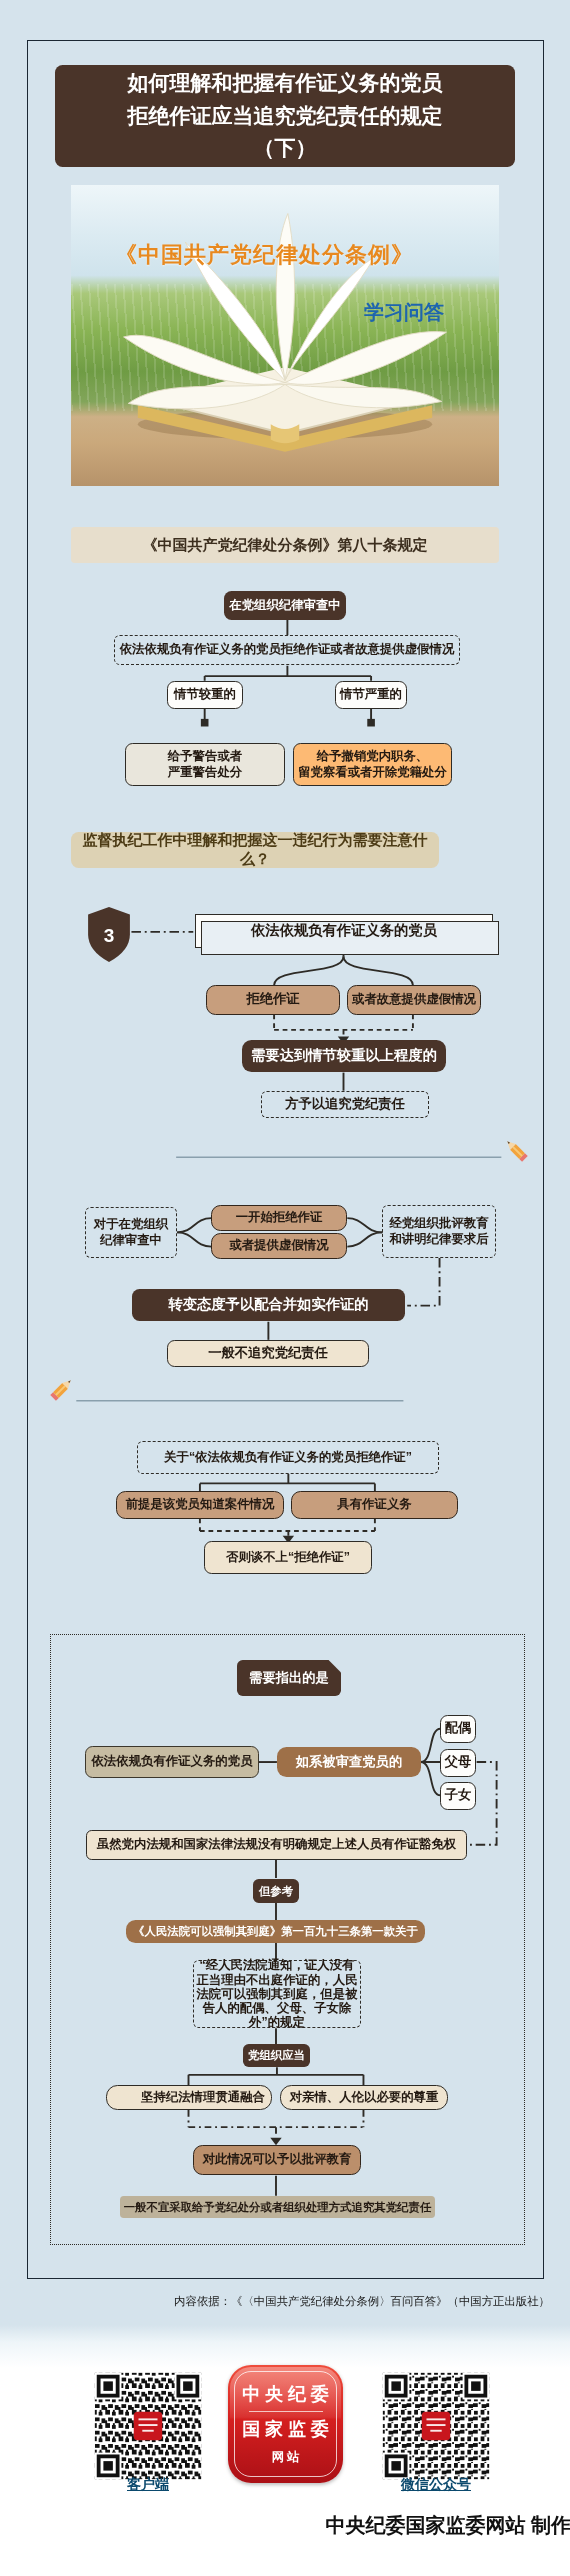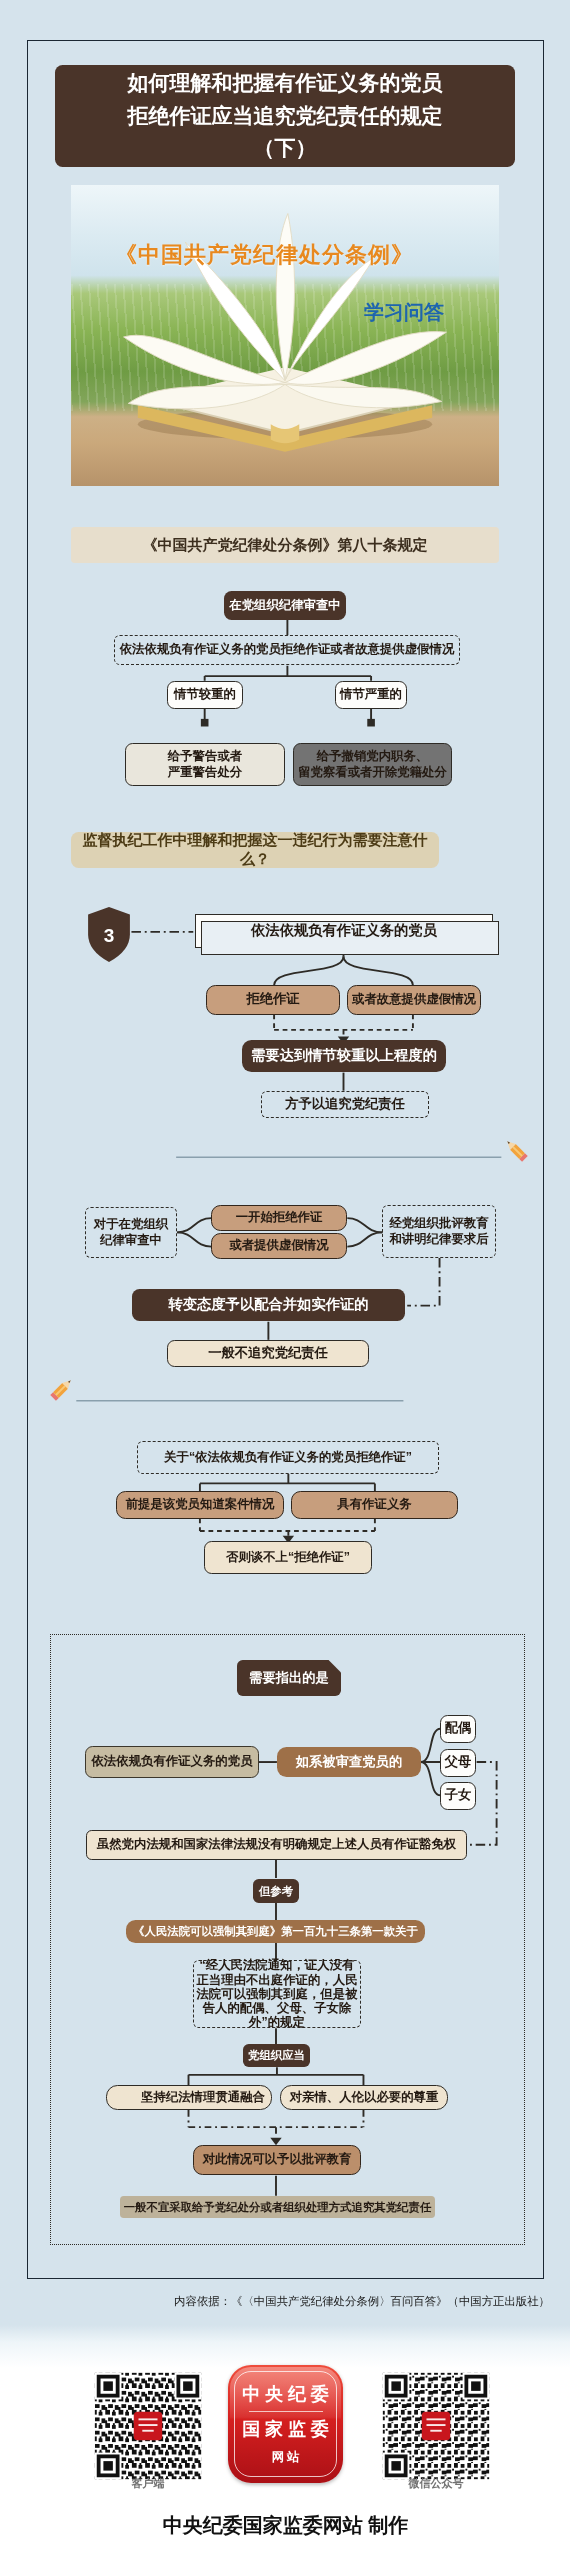--- a/index.html
+++ b/index.html
@@ -37,33 +37,33 @@
   .phototitle{position:absolute;left:44px;top:55px;font-size:22px;font-weight:bold;color:#e8891f;
      letter-spacing:1px;z-index:3;text-shadow:0 1px 1.9px rgba(255,255,255,.6);}
   .phototag{position:absolute;right:55px;top:114px;font-size:20px;font-weight:bold;color:#1e65ae;z-index:3;}
   .container-dotted{position:absolute;left:50px;top:1634px;width:473px;height:609px;
      border:1.9px dotted #2e2b26;z-index:1;}
   .source{position:absolute;left:0;right:21px;top:2294px;text-align:right;
      font-family:Liberation Serif, serif;font-size:11.4px;color:#1a1a1a;z-index:2;}
   .whitefoot{position:absolute;left:0;top:2325px;width:571px;height:251px;
      background:linear-gradient(180deg,#d5e3ec 0,#eef5f9 17px,#ffffff 43px);z-index:0;}
   .qr{position:absolute;width:112px;height:112px;z-index:2;}
-  .qrlabel{position:absolute;width:112px;text-align:center;font-size:11px;color:#737373;font-weight:bold;z-index:2;}
+  .qrlabel{position:absolute;width:112px;text-align:center;font-size:14px;color:#0c4a6e;font-weight:bold;z-index:2;text-decoration:underline;}
   .red-app{position:absolute;left:228px;top:2365px;width:115px;height:118px;border-radius:23px;
      background:linear-gradient(180deg,#ef4d3c,#d6201f 45%,#ab1016 100%);z-index:2;
      box-shadow:0 1.9px 3.8px rgba(0,0,0,.25);}
   .red-app::before{content:"";position:absolute;inset:1.9px;border-radius:21px;
      background:linear-gradient(180deg,rgba(255,255,255,.34),rgba(255,255,255,.07) 44%,rgba(255,255,255,0) 46%);}
   .red-app .inner{position:absolute;inset:5.7px;border:1px solid rgba(255,255,255,.75);border-radius:17px;
      display:flex;flex-direction:column;align-items:center;justify-content:center;color:#fff;
      font-family:"DejaVu Serif","Liberation Serif",serif;font-weight:bold;}
   .red-app .l1{font-size:18px;letter-spacing:4.8px;text-indent:4.8px;}
   .red-app .sep{width:74px;height:1px;background:rgba(255,255,255,.7);margin:4.8px 0;}
   .red-app .l3{font-size:12.4px;letter-spacing:2.9px;text-indent:2.9px;margin-top:7.6px;}
-  .credit{position:absolute;left:0;top:2512px;width:571px;text-align:center;
+  .credit{position:absolute;left:0;top:2512px;width:571px;text-align:right;
      font-size:20px;font-weight:bold;color:#111;z-index:2;}
   .pencil{position:absolute;z-index:2;}
 </style>
 </head>
 <body>
 
 <div class="page">
 
   <div class="frame"></div>
 
@@ -124,21 +124,21 @@
     <div class="phototag">学习问答</div>
   </div>
 
   <div class="box beigebar" style="left:71px;top:527px;width:428px;height:36px;font-size:15px;">《中国共产党纪律处分条例》第八十条规定</div>
   <div class="box dark" style="left:224px;top:591px;width:122px;height:28.5px;font-size:12.4px;">在党组织纪律审查中</div>
   <div class="box dashedbox" style="left:114px;top:635px;width:346px;height:30px;font-size:12.4px;">依法依规负有作证义务的党员拒绝作证或者故意提供虚假情况</div>
   <div class="box whitebox" style="left:167px;top:681px;width:76px;height:27.6px;font-size:12.4px;">情节较重的</div>
   <div class="box whitebox" style="left:335px;top:681px;width:72px;height:27.6px;font-size:12.4px;">情节严重的</div>
   <div class="box" style="left:125px;top:743px;width:160px;height:43px;font-size:12.4px;background:#e9e6dc;border:1.9px solid #2e2b26;border-radius:7.6px;">给予警告或者
 严重警告处分</div>
-  <div class="box" style="left:293px;top:743px;width:159px;height:43px;font-size:12.4px;background:#737373;border:1.9px solid #2e2b26;border-radius:7.6px;">给予撤销党内职务、
+  <div class="box" style="left:293px;top:743px;width:159px;height:43px;font-size:12.4px;background:#fdba74;border:1.9px solid #2e2b26;border-radius:7.6px;">给予撤销党内职务、
 留党察看或者开除党籍处分</div>
 
   <div class="box goldbar" style="left:71px;top:832px;width:368px;height:36px;font-size:15px;">监督执纪工作中理解和把握这一违纪行为需要注意什么？</div>
   <svg class="pencil" style="left:87px;top:906px;" width="44" height="57" viewBox="0 0 46 60">
     <path d="M23 1 L45 9 V30 Q45 47 23 59 Q1 47 1 30 V9 Z" fill="#4a3429"></path>
     <text x="23" y="38" text-anchor="middle" fill="#fff" font-size="20" font-weight="bold">3</text>
   </svg>
   <div class="box paper" style="left:195px;top:914px;width:298px;height:34px;font-size:14.3px;z-index:2;">依法依规负有作证义务的党员</div>
   <div class="box tan" style="left:206px;top:985px;width:134px;height:29.5px;font-size:13.3px;">拒绝作证</div>
   <div class="box tan" style="left:347px;top:985px;width:134px;height:29.5px;font-size:12.4px;">或者故意提供虚假情况</div>

